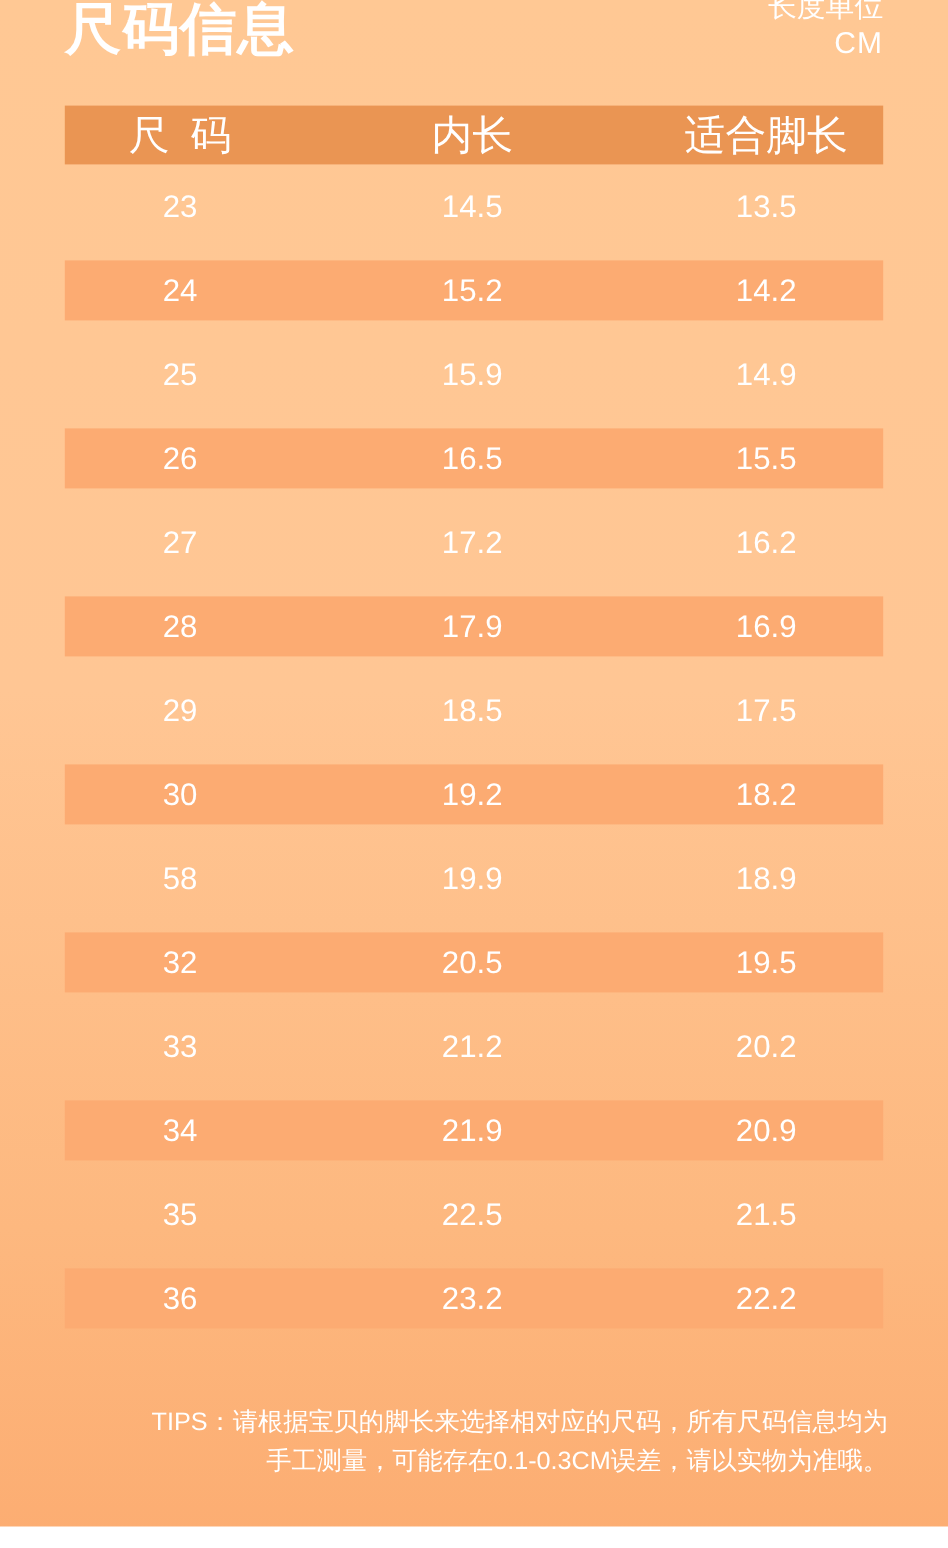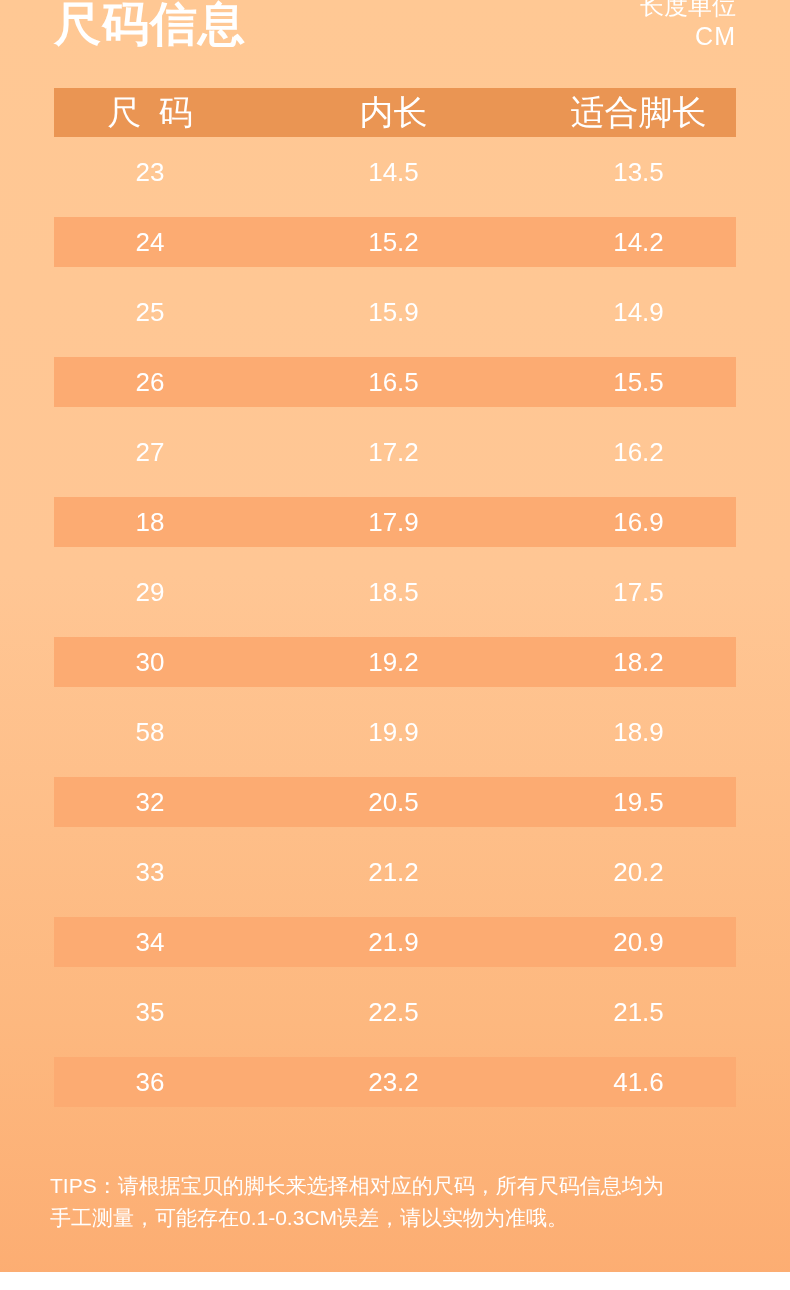--- a/index.html
+++ b/index.html
@@ -129,21 +129,21 @@
   .row .cell {
     font-size: 26px;
   }
 
   
   #tips {
     position: absolute;
     left: 50px;
     top: 1170px;
     width: 690px;
-    text-align: left;
+    text-align: right;
     color: #ffffff;
     font-size: 21px;
     line-height: 32px;
   }
 </style>
 </head>
 <body>
 
 <div id="page">
   <div id="panel">
@@ -206,21 +206,21 @@
         <div class="cells">
           <div class="cell c1">27</div>
           <div class="cell c2">17.2</div>
           <div class="cell c3">16.2</div>
         </div>
       </div>
 
       <div class="row alt">
         <div class="band"></div>
         <div class="cells">
-          <div class="cell c1">18</div>
+          <div class="cell c1">28</div>
           <div class="cell c2">17.9</div>
           <div class="cell c3">16.9</div>
         </div>
       </div>
 
       <div class="row">
         <div class="band"></div>
         <div class="cells">
           <div class="cell c1">29</div>
           <div class="cell c2">18.5</div>
@@ -280,21 +280,21 @@
           <div class="cell c2">22.5</div>
           <div class="cell c3">21.5</div>
         </div>
       </div>
 
       <div class="row alt">
         <div class="band"></div>
         <div class="cells">
           <div class="cell c1">36</div>
           <div class="cell c2">23.2</div>
-          <div class="cell c3">41.6</div>
+          <div class="cell c3">22.2</div>
         </div>
       </div>
 
     </div>
 
     <div id="tips">
       <div>TIPS：请根据宝贝的脚长来选择相对应的尺码，所有尺码信息均为</div>
       <div>手工测量，可能存在0.1-0.3CM误差，请以实物为准哦。</div>
     </div>
 

